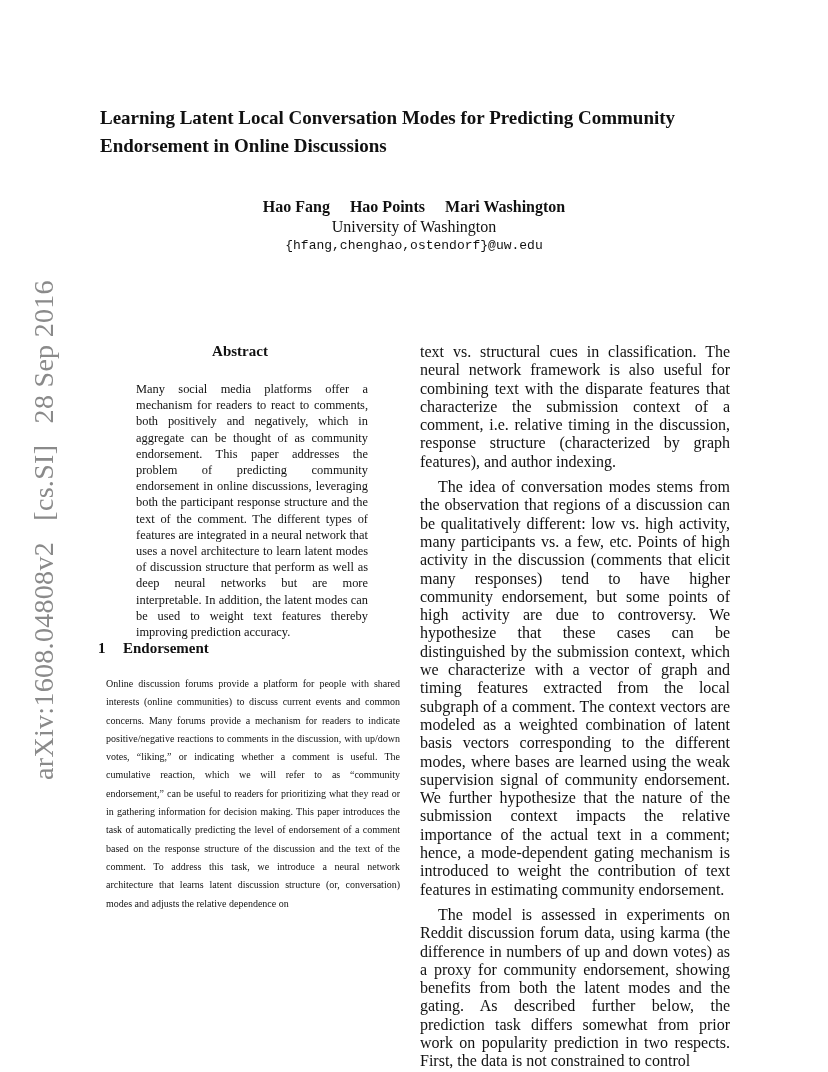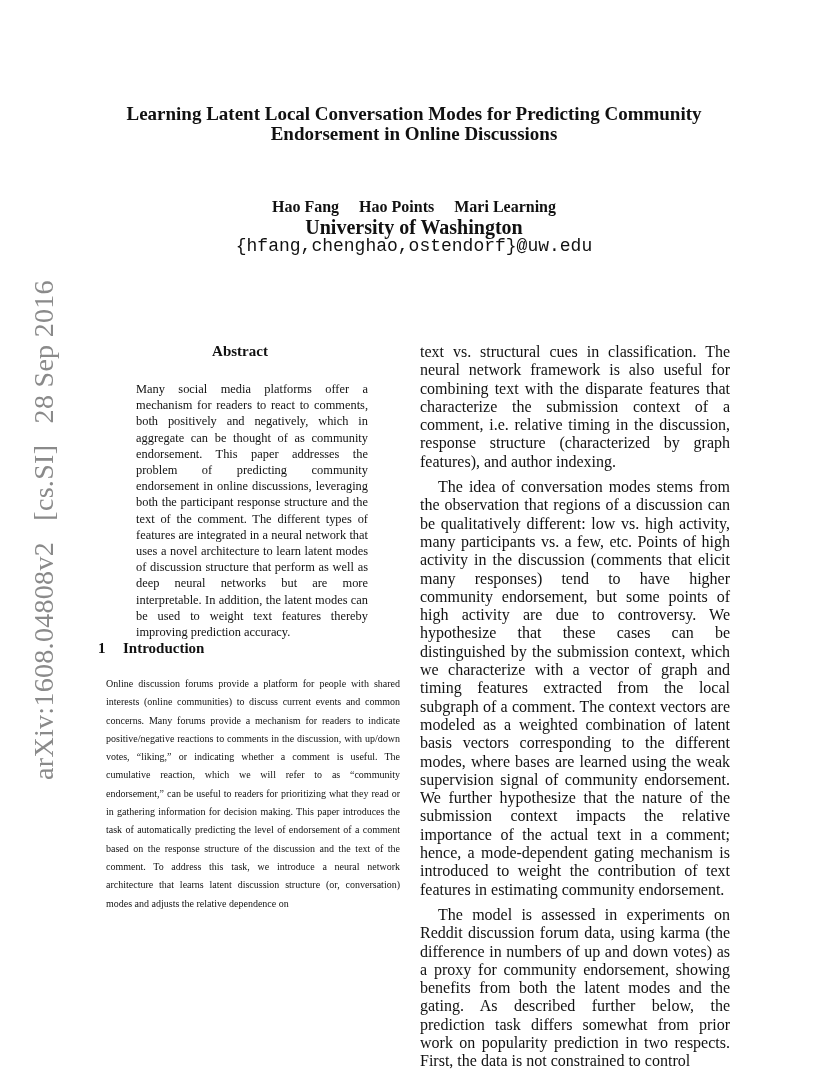--- a/index.html
+++ b/index.html
@@ -2,34 +2,34 @@
 <html><head>
 <meta charset="utf-8">
 <style>
   html, body { margin: 0; padding: 0; background: #ffffff; }
   body {
     width: 828px; height: 1072px; position: relative; overflow: hidden;
     font-family: "Liberation Serif", "DejaVu Serif", serif; color: #111;
   }
   .title {
     position: absolute; left: 100px; top: 104px; width: 628px;
-    text-align: center; font-weight: bold; font-size: 19px; line-height: 20px;
+    font-weight: bold; font-size: 19px; line-height: 28px;
   }
   .authors {
     position: absolute; left: 100px; top: 197px; width: 628px; text-align: center;
     font-weight: bold; font-size: 16px; line-height: 20px; word-spacing: 0;
   }
   .authors span { margin: 0 8px; }
   .affil {
     position: absolute; left: 100px; top: 217px; width: 628px; text-align: center;
-    font-size: 20px; line-height: 20px; font-weight: bold;
+    font-size: 16px; line-height: 20px;
   }
   .email {
     position: absolute; left: 100px; top: 236px; width: 628px; text-align: center;
-    font-family: "Liberation Mono", "DejaVu Sans Mono", monospace; font-size: 18px; line-height: 20px;
+    font-family: "Liberation Mono", "DejaVu Sans Mono", monospace; font-size: 13px; line-height: 20px;
   }
   .arxiv {
     position: absolute; left: 44px; top: 530px;
     transform: translate(-50%, -50%) rotate(-90deg);
     white-space: nowrap; color: #8a8a8a; font-size: 28px; letter-spacing: 0.3px;
   }
   .arxiv span { margin: 0 7px; }
   .abstract-head {
     position: absolute; left: 116px; top: 342px; width: 248px; text-align: center;
     font-weight: bold; font-size: 15px; line-height: 18px;
@@ -62,32 +62,32 @@
   <span>arXiv:1608.04808v2</span>
   <span>[cs.SI]</span>
   <span>28 Sep 2016</span>
 </div>
 
 <div class="title">Learning Latent Local Conversation Modes for Predicting Community Endorsement in Online Discussions</div>
 
 <div class="authors">
   <span>Hao Fang</span>
   <span>Hao Points</span>
-  <span>Mari Learning</span>
+  <span>Mari Washington</span>
 </div>
 <div class="affil">University of Washington</div>
 <div class="email">{hfang,chenghao,ostendorf}@uw.edu</div>
 
 <div class="abstract-head">Abstract</div>
 <div class="abstract-body">
   <p>Many social media platforms offer a mechanism for readers to react to comments, both positively and negatively, which in aggregate can be thought of as community endorsement. This paper addresses the problem of predicting community endorsement in online discussions, leveraging both the participant response structure and the text of the comment. The different types of features are integrated in a neural network that uses a novel architecture to learn latent modes of discussion structure that perform as well as deep neural networks but are more interpretable. In addition, the latent modes can be used to weight text features thereby improving prediction accuracy.</p>
 </div>
 
 <div class="section-head">
-  <span class="num">1</span><span>Introduction</span>
+  <span class="num">1</span><span>Endorsement</span>
 </div>
 
 <div class="col-left">
   <p>Online discussion forums provide a platform for people with shared interests (online communities) to discuss current events and common concerns. Many forums provide a mechanism for readers to indicate positive/negative reactions to comments in the discussion, with up/down votes, “liking,” or indicating whether a comment is useful. The cumulative reaction, which we will refer to as “community endorsement,” can be useful to readers for prioritizing what they read or in gathering information for decision making. This paper introduces the task of automatically predicting the level of endorsement of a comment based on the response structure of the discussion and the text of the comment. To address this task, we introduce a neural network architecture that learns latent discussion structure (or, conversation) modes and adjusts the relative dependence on</p>
 </div>
 
 <div class="col-right">
   <p>text vs. structural cues in classification. The neural network framework is also useful for combining text with the disparate features that characterize the submission context of a comment, i.e. relative timing in the discussion, response structure (characterized by graph features), and author indexing.</p>
   <p class="indent">The idea of conversation modes stems from the observation that regions of a discussion can be qualitatively different: low vs. high activity, many participants vs. a few, etc. Points of high activity in the discussion (comments that elicit many responses) tend to have higher community endorsement, but some points of high activity are due to controversy. We hypothesize that these cases can be distinguished by the submission context, which we characterize with a vector of graph and timing features extracted from the local subgraph of a comment. The context vectors are modeled as a weighted combination of latent basis vectors corresponding to the different modes, where bases are learned using the weak supervision signal of community endorsement. We further hypothesize that the nature of the submission context impacts the relative importance of the actual text in a comment; hence, a mode-dependent gating mechanism is introduced to weight the contribution of text features in estimating community endorsement.</p>
   <p class="indent">The model is assessed in experiments on Reddit discussion forum data, using karma (the difference in numbers of up and down votes) as a proxy for community endorsement, showing benefits from both the latent modes and the gating. As described further below, the prediction task differs somewhat from prior work on popularity prediction in two respects. First, the data is not constrained to control</p>

